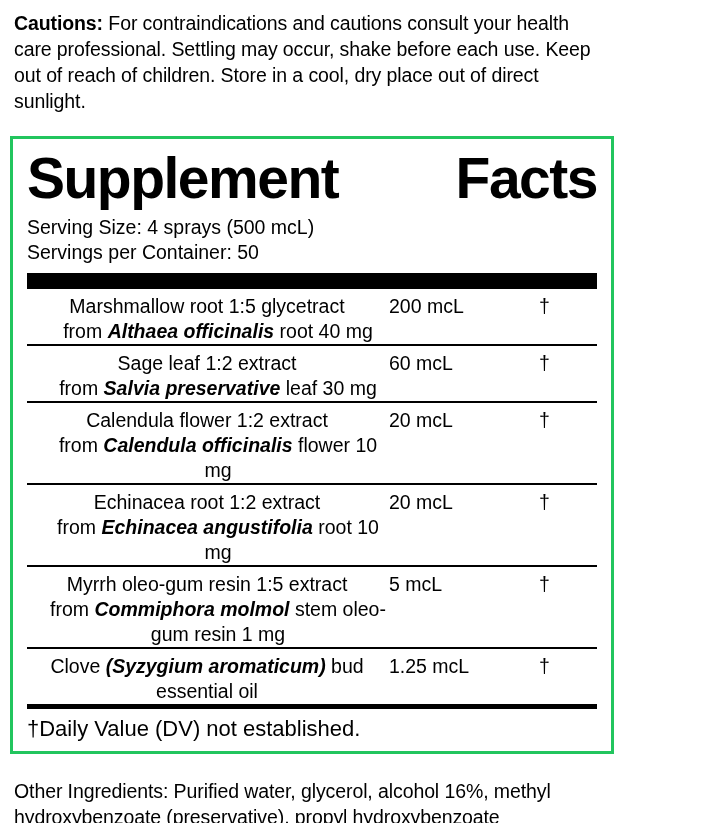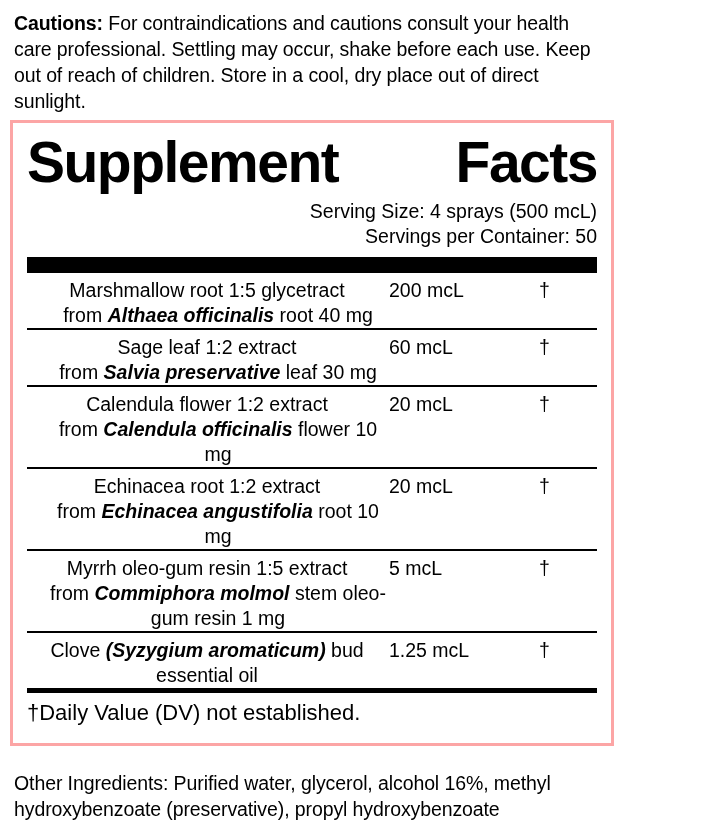--- a/index.html
+++ b/index.html
@@ -29,40 +29,39 @@
     line-height: 26px;
     padding: 10px 4px 0 4px;
     letter-spacing: -0.1px;
   }
   .cautions b {
     font-weight: bold;
   }
 
   
   .panel {
-    border: 3px solid #fca5a5;
-    margin-top: 6px;
-    padding: 6px 12px 18px 12px;
+    border: 3px solid #22c55e;
+    margin-top: 22px;
+    padding: 6px 12px 10px 12px;
     box-sizing: border-box;
   }
   .sf-title {
     display: flex;
     justify-content: space-between;
     align-items: baseline;
     font-weight: bold;
     font-size: 57px;
     line-height: 62px;
     letter-spacing: -1.5px;
     padding: 2px 2px 0 2px;
   }
   .serving-lines {
     font-size: 19.5px;
     line-height: 25px;
     padding: 6px 2px 0 2px;
-    text-align: right;
   }
 
   .rule-thick {
     height: 11px;
     background: #000;
     margin: 8px 2px 0 2px;
   }
   .rule-med {
     height: 5px;
     background: #000;

